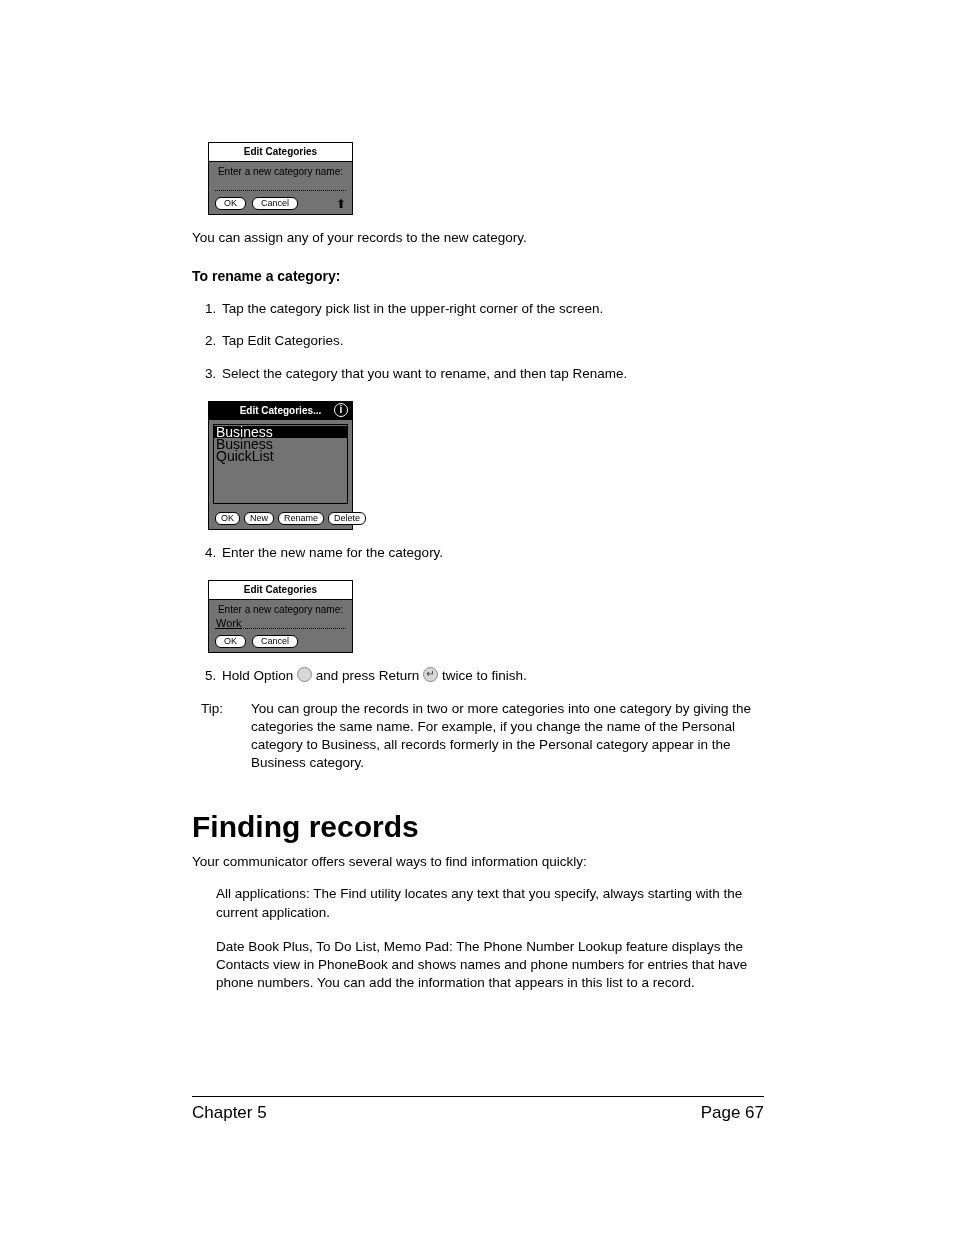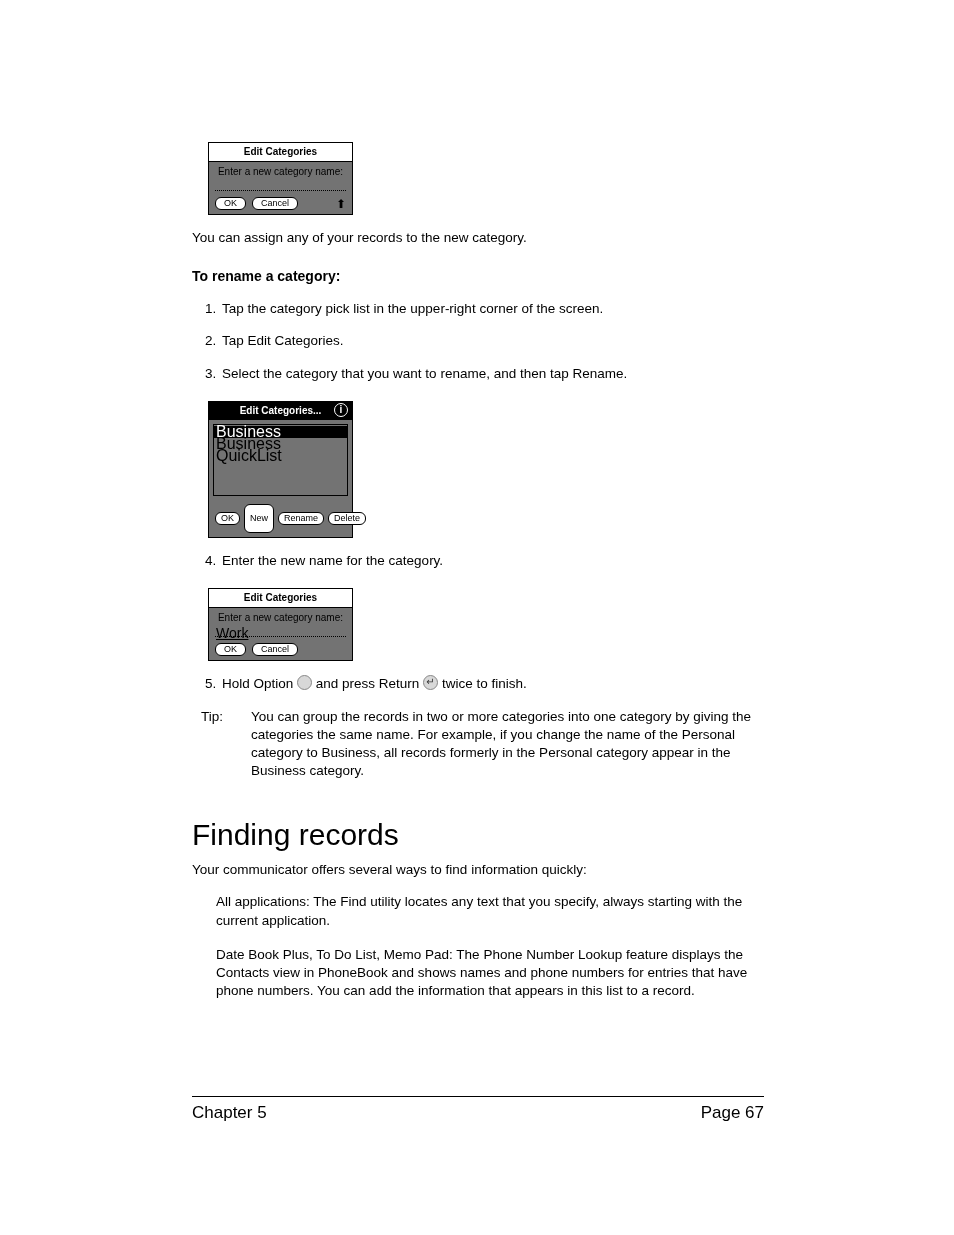--- a/index.html
+++ b/index.html
@@ -46,21 +46,21 @@
   .palm-prompt {
     font-weight: 400;
     padding: 3px 6px 0 6px;
     font-size: 10px;
     text-align: center;
   }
   .palm-input {
     margin: 0 6px 4px 6px;
     border-bottom: 1px dotted #000;
     height: 12px;
-    font-size: 14px;
+    font-size: 11px;
     padding-left: 1px;
   }
   .palm-buttons {
     padding: 2px 6px 4px 6px;
     display: flex;
     align-items: center;
     gap: 6px;
     text-align: center;
   }
   .palm-btn {
@@ -73,24 +73,24 @@
     font-family: Arial, sans-serif;
   }
   .shift-arrow {
     margin-left: auto;
     font-size: 12px;
     line-height: 1;
   }
   .palm-listbox {
     margin: 4px 4px 6px 4px;
     border: 1px solid #000;
-    height: 72px;
+    height: 80px;
     box-sizing: border-box;
     padding: 1px 0;
-    font-size: 16px;
+    font-size: 14px;
     font-family: Arial, sans-serif;
   }
   .palm-listbox .li {
     padding: 0 2px;
     line-height: 12px;
   }
   .palm-listbox .li.sel {
     background: #000;
     color: #fff;
   }
@@ -130,21 +130,21 @@
   .para {
     margin: 14px 0;
   }
   .subhead {
     font-weight: bold;
     margin: 20px 0 4px 0;
     font-size: 14px;
   }
   h1.sec {
     font-size: 30px;
-    font-weight: normal;
+    font-weight: bold;
     margin: 34px 0 6px 0;
   }
   .tip-row {
     display: flex;
     gap: 18px;
     margin-top: 10px;
     margin-left: 9px;
   }
   .tip-label {
     min-width: 32px;
@@ -221,21 +221,21 @@
         <span>Edit Categories...</span>
         <span class="info-icon">i</span>
       </div>
       <div class="palm-listbox">
         <div class="li sel">Business</div>
         <div class="li">Business</div>
         <div class="li">QuickList</div>
       </div>
       <div class="palm-buttons" style="gap:4px;">
         <span class="palm-btn" style="padding:0 5px;">OK</span>
-        <span class="palm-btn" style="padding:8px 5px;">New</span>
+        <span class="palm-btn" style="padding:0 5px;">New</span>
         <span class="palm-btn" style="padding:0 5px;">Rename</span>
         <span class="palm-btn" style="padding:0 5px;">Delete</span>
       </div>
     </div>
 
     <ol class="steps" start="4">
       <li>Enter the new name for the category.</li>
     </ol>
 
     

